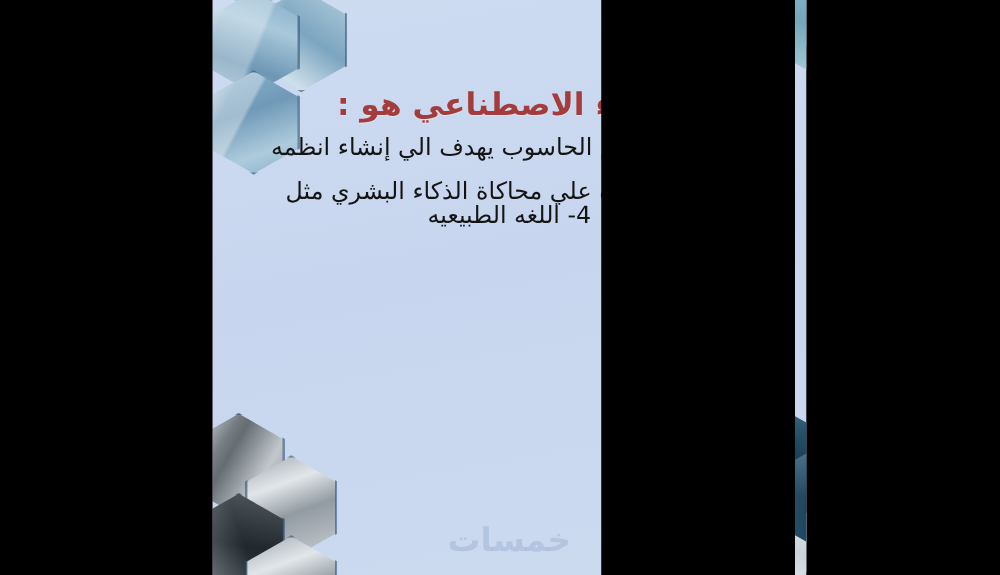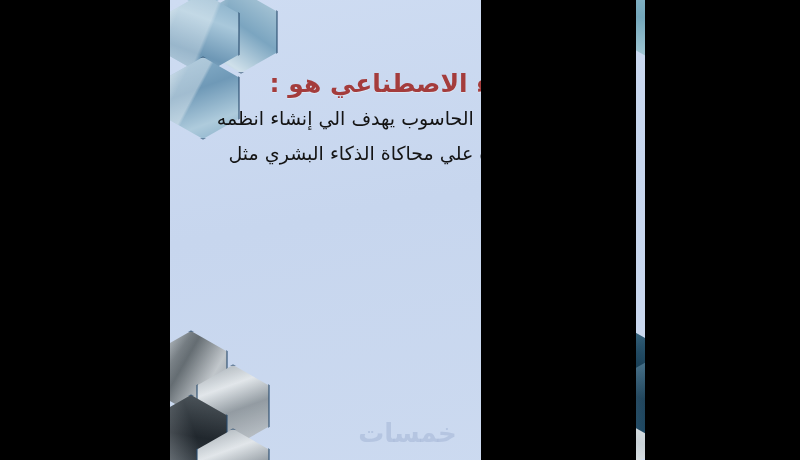--- a/index.html
+++ b/index.html
@@ -268,20 +268,21 @@
 
     <div id="textblock">
       <div id="title">الذكاء الاصطناعي هو :</div>
 
       <div class="body-line l1">مجال في علوم الحاسوب يهدف الي إنشاء انظمه</div>
 
       <div class="body-line l2">و برامج قادرة علي محاكاة الذكاء البشري مثل</div>
 
 
 
+      <div class="body-line l5">4- اللغه الطبيعيه</div>
     </div>
 
     <div id="watermark">خمسات</div>
 
   </div>
 
   <div class="letterbox left"></div>
   <div class="letterbox right"></div>
 
 </div>

